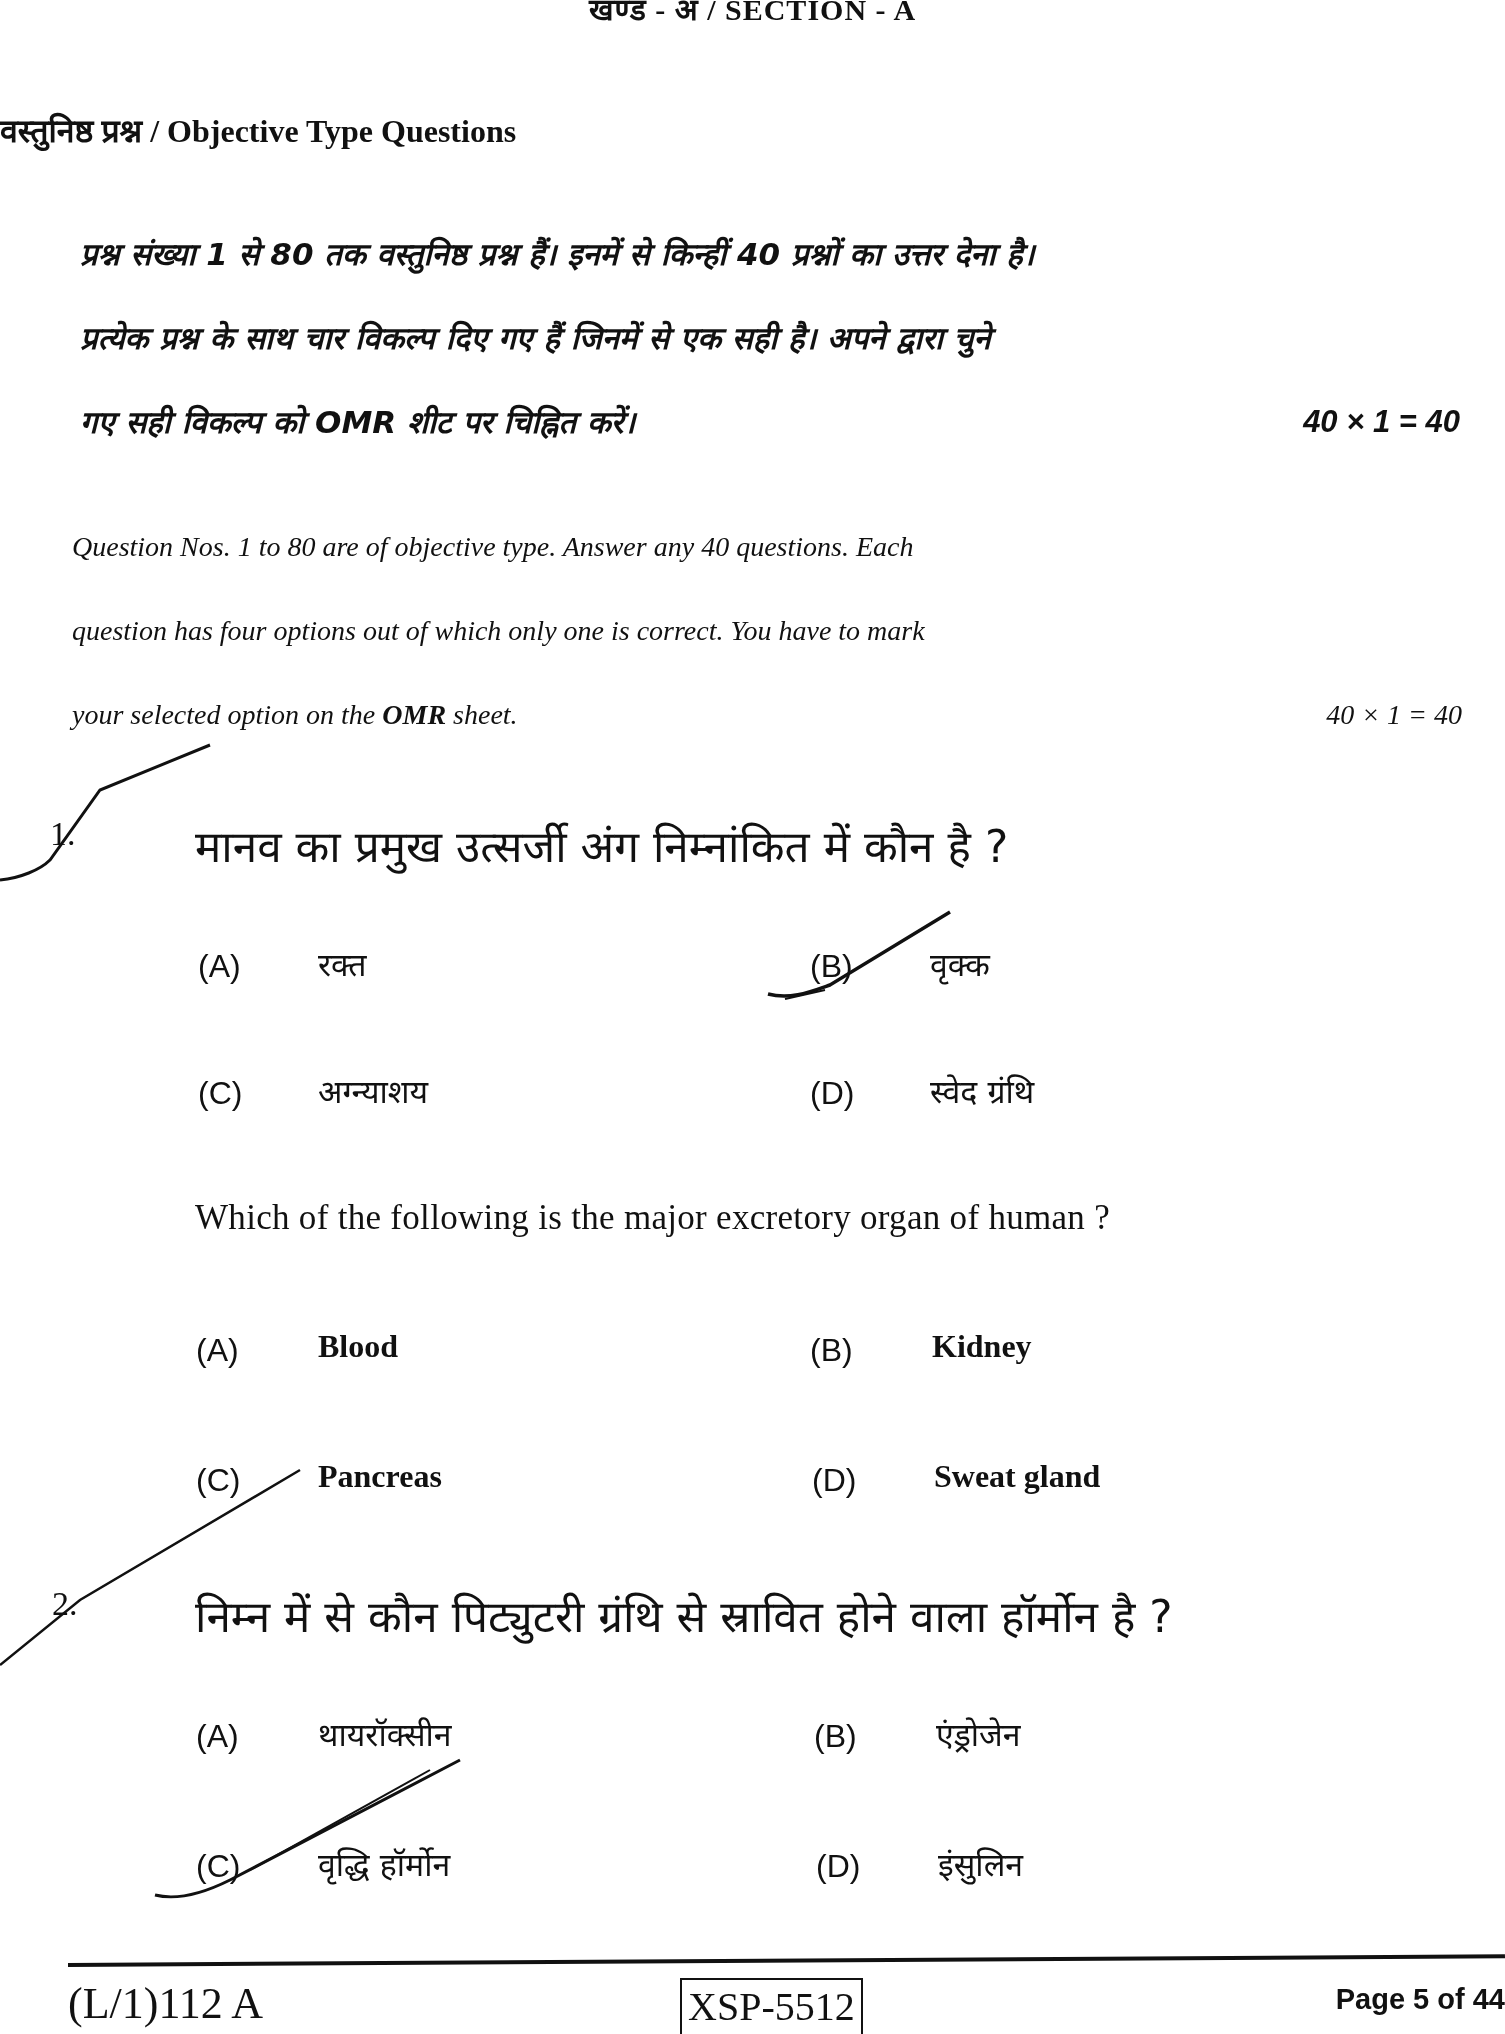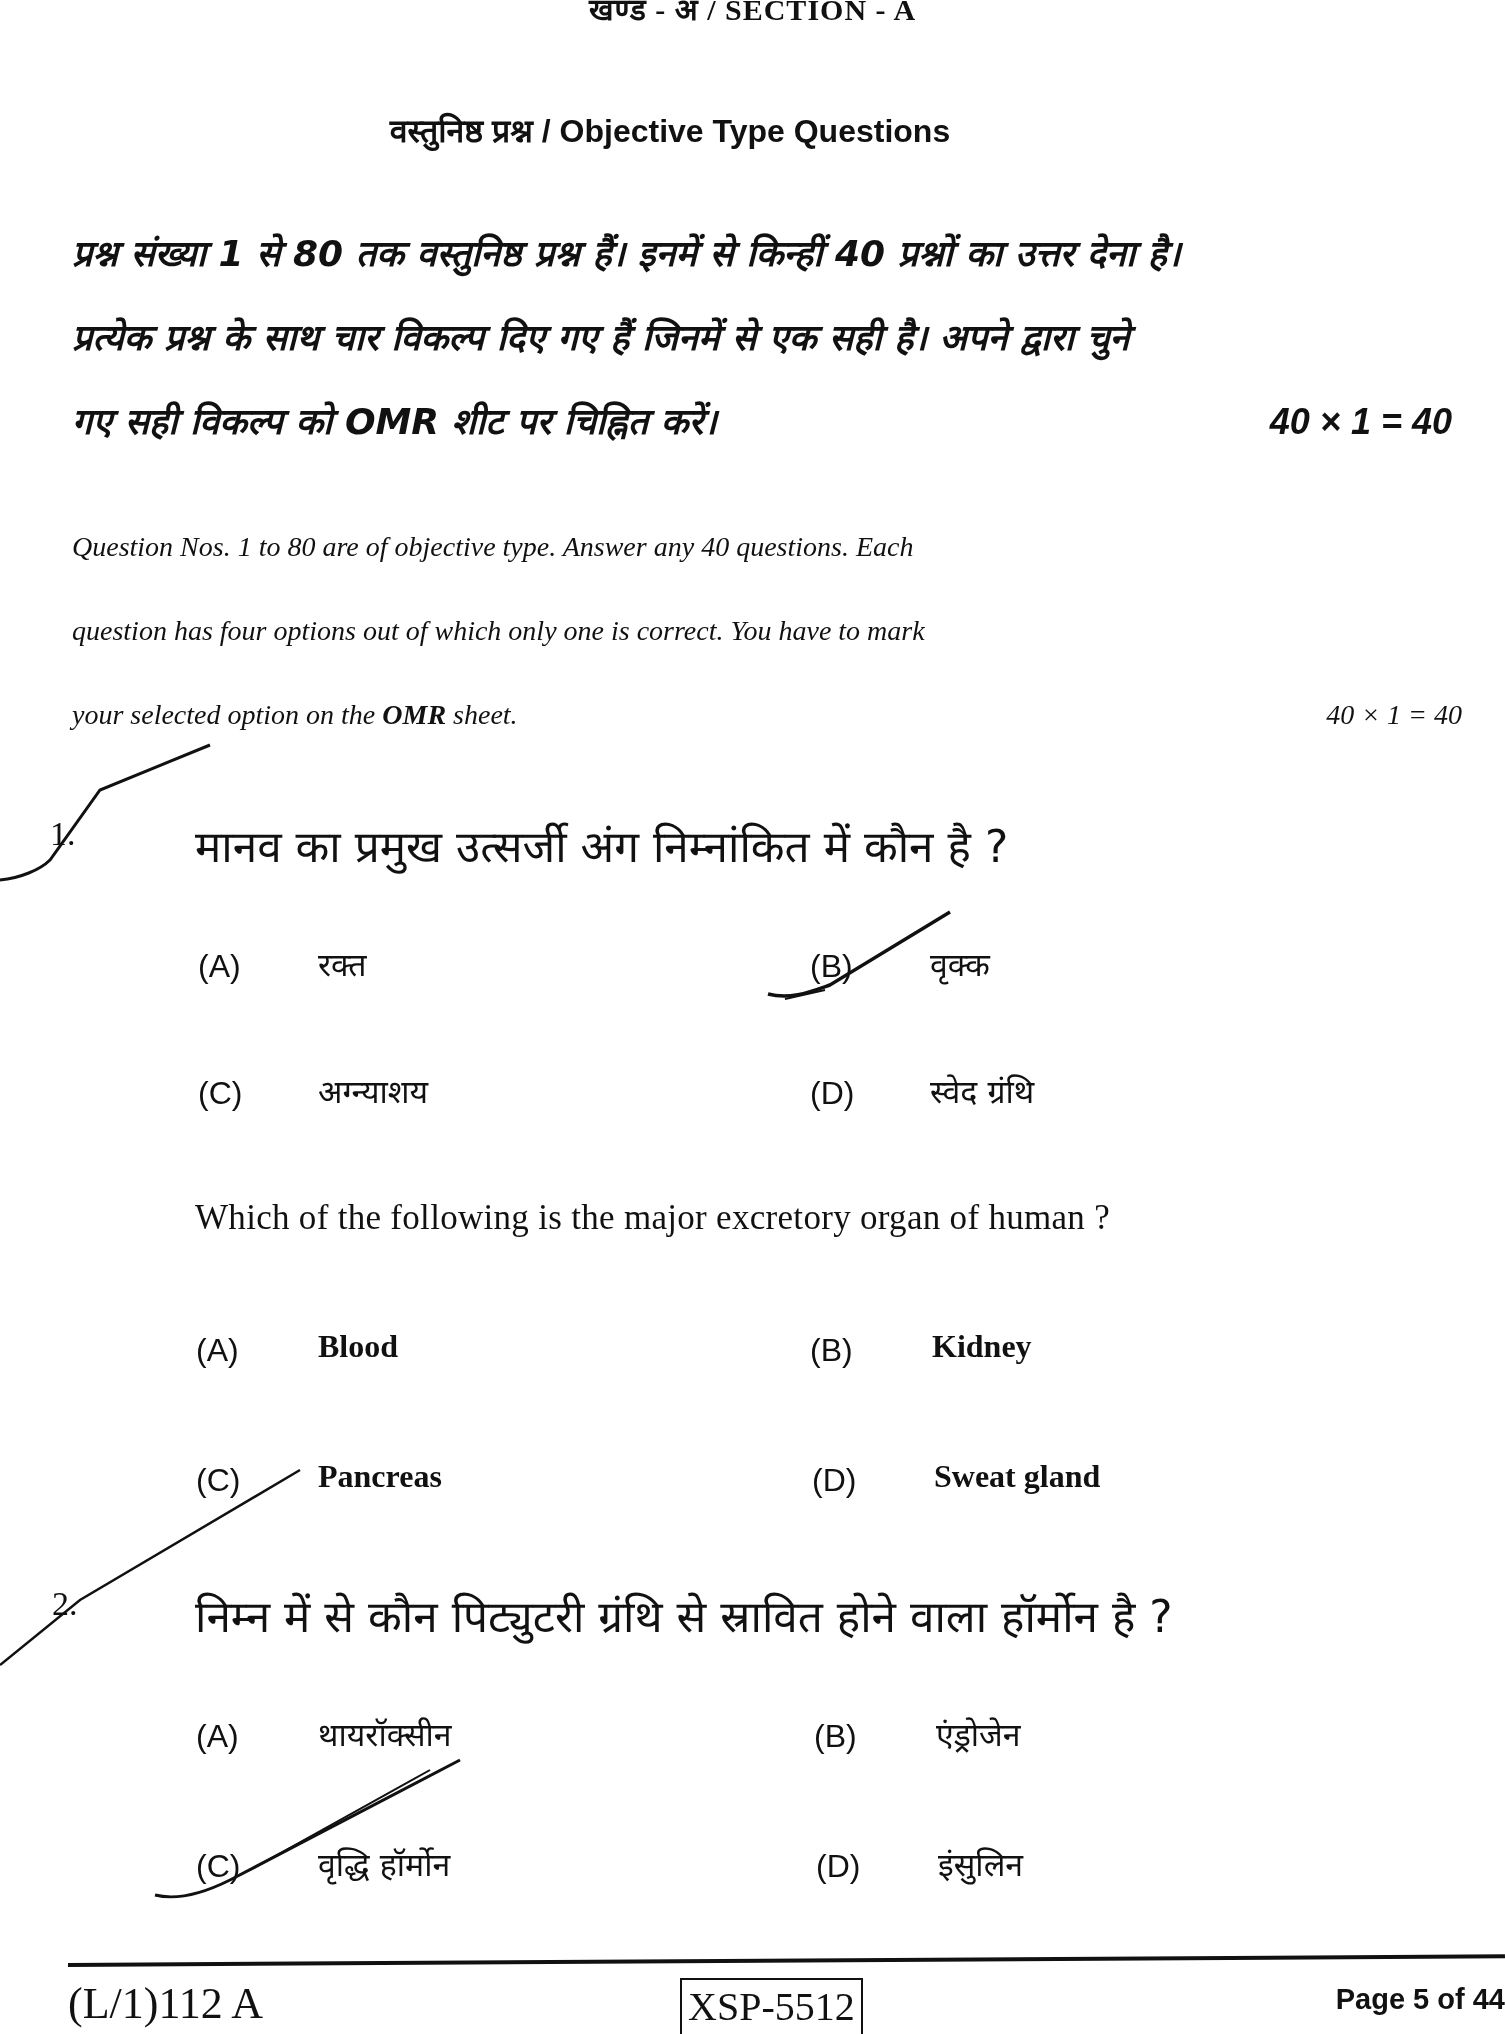--- a/index.html
+++ b/index.html
@@ -6,26 +6,26 @@
   body {
     width: 1505px; height: 2034px; position: relative; overflow: hidden;
     color: #111; font-family: "DejaVu Serif", serif;
   }
   .abs { position: absolute; }
   .section-title {
     top: -12px; left: 0; width: 1505px; text-align: center;
     font-family: "Liberation Serif", serif; font-weight: bold; font-size: 30px; letter-spacing: 1px;
   }
   .sub-title {
-    top: 108px; left: 0; width: 1340px; text-align: center;
-    font-family: Liberation Sans, sans-serif; font-weight: bold; font-size: 32px;
+    top: 108px; left: 0; width: 1340px; text-align: left;
+    font-family: Liberation Serif, serif; font-weight: bold; font-size: 32px;
   }
   .hi-instr {
-    left: 72px; width: 1380px; font-family: "DejaVu Sans", sans-serif;
-    font-weight: bold; font-style: italic; font-size: 36px; line-height: 84px; top: 212px;
+    left: 80px; width: 1380px; font-family: "DejaVu Sans", sans-serif;
+    font-weight: bold; font-style: italic; font-size: 31px; line-height: 84px; top: 212px;
   }
   .hi-instr .marks { position: absolute; right: 0; bottom: 0; font-family: "Liberation Sans", sans-serif; }
   .en-instr {
     left: 72px; width: 1390px; font-family: "Liberation Serif", serif; font-style: italic;
     font-size: 28px; line-height: 84px; top: 505px;
   }
   .en-instr .marks { position: absolute; right: 0; bottom: 0; font-style: italic; }
   .en-instr b { font-weight: bold; }
   .qnum { font-family: "Liberation Serif", serif; font-size: 34px; }
   .qtext { font-family: "DejaVu Sans", sans-serif; font-size: 44px; }

